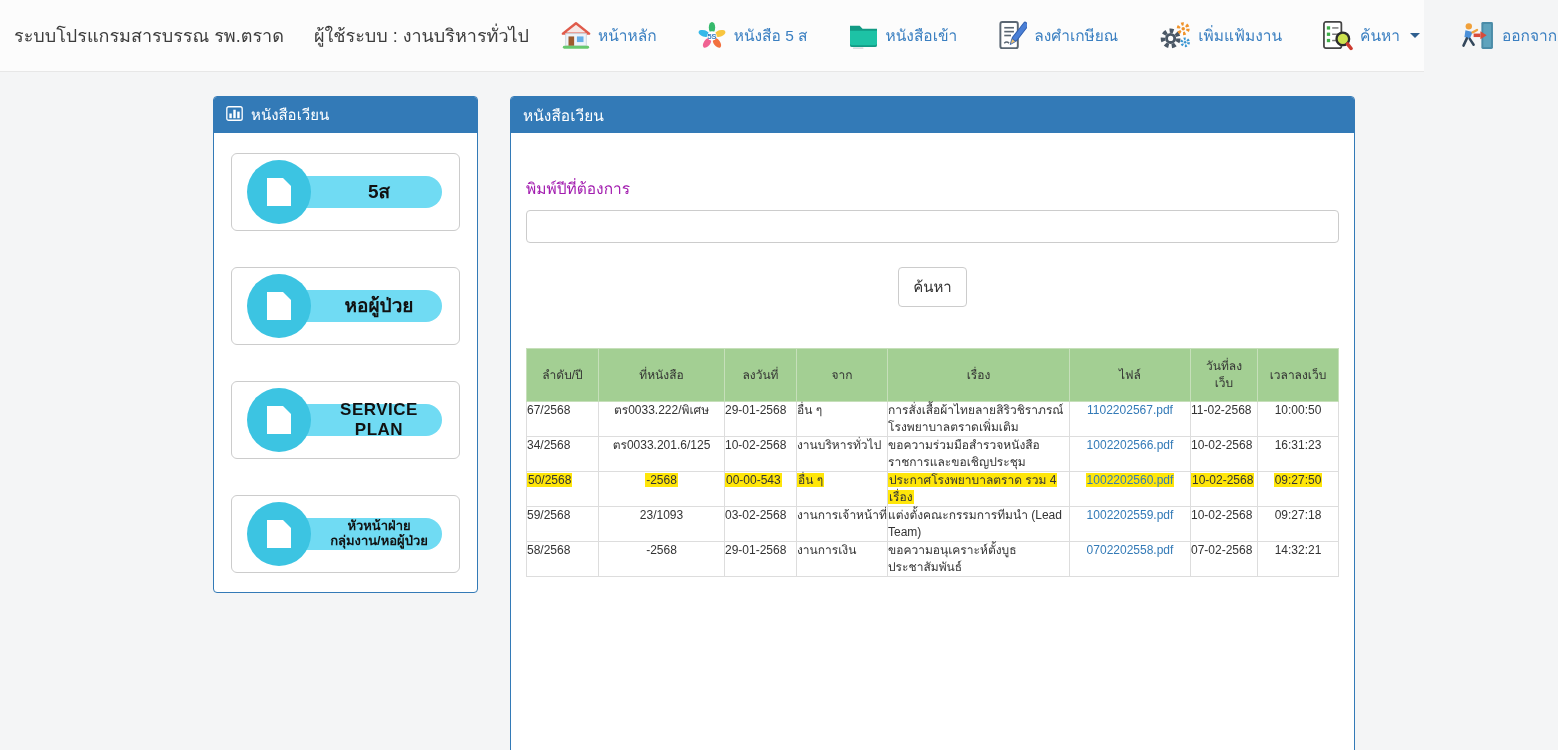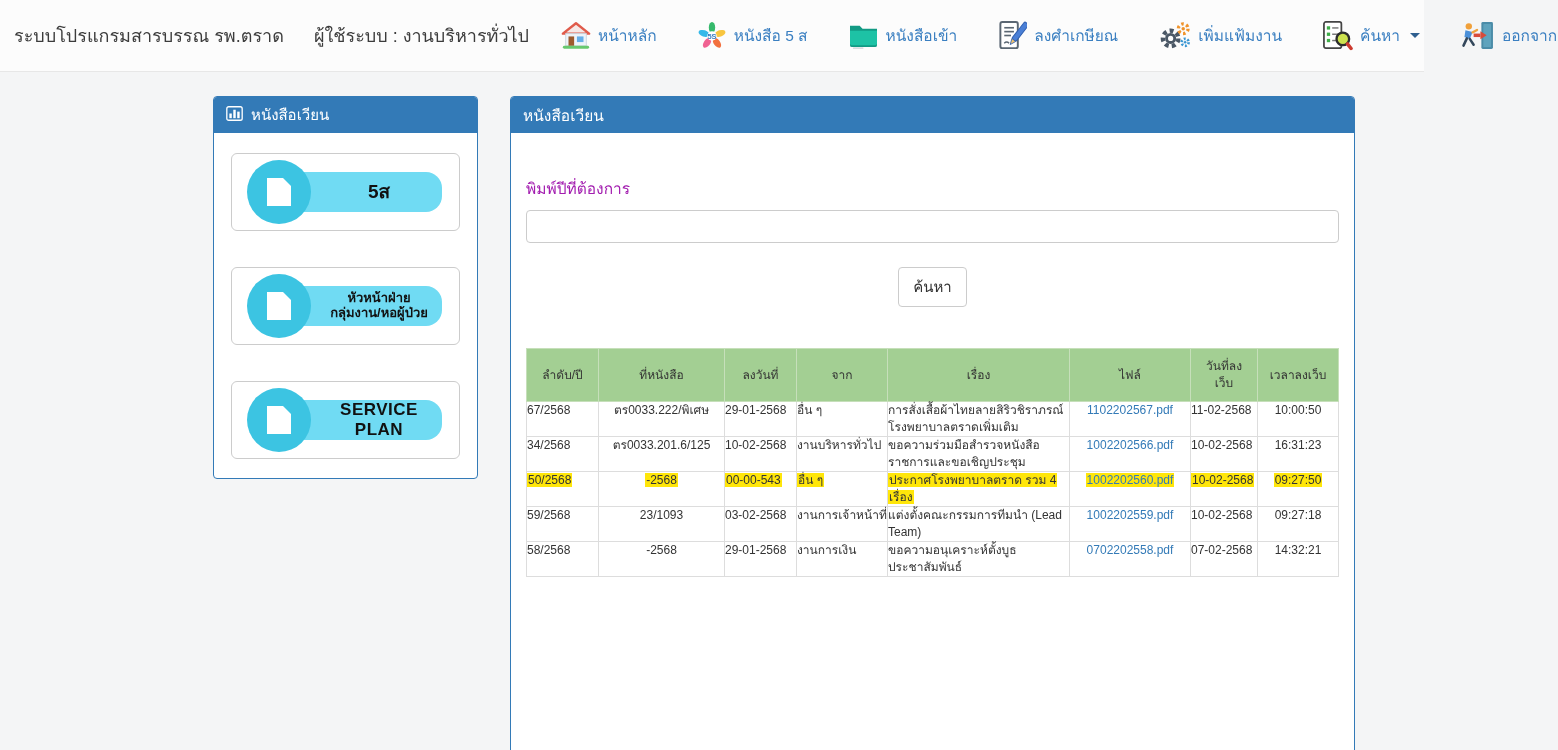--- a/index.html
+++ b/index.html
@@ -40,21 +40,21 @@
     border-radius:3px 3px 0 0;
   }
   .sidebar-body { padding:20px 17px 19px 17px; }
   .side-card {
     position:relative; height:78px; background:#fff;
     border:1px solid #ccc; border-radius:6px; margin-bottom:36px; cursor:pointer;
   }
   .side-card:last-child { margin-bottom:0; }
   .pill {
     position:absolute; left:46px; right:17px; top:50%; transform:translateY(-50%);
-    height:40px; background:#70dbf3; border-radius:10px 16px 16px 10px;
+    height:32px; background:#70dbf3; border-radius:10px 16px 16px 10px;
     display:flex; flex-direction:column; align-items:center; justify-content:center;
     padding-left:38px; font-weight:bold; color:#111; text-align:center; line-height:1.15;
   }
   .pill .l1 { font-size:19px; }
   .pill .l1.sm { font-size:13px; }
   .pill .l2 { font-size:13px; }
   .pill .latin { font-size:17px; letter-spacing:.5px; }
   .pill-circle {
     position:absolute; left:15px; top:50%; transform:translateY(-50%);
     width:64px; height:64px; background:#3cc4e2; border-radius:50%;
@@ -240,42 +240,52 @@
       <span class="pill-circle">
         <svg width="26" height="30" viewBox="0 0 26 30">
           <path d="M1 1 h16 l8 8 v20 h-24 z" fill="#fff"></path>
         </svg>
       </span>
       <span class="pill">
           <span class="l1">5ส</span>
         </span>
     </div>
 
-
     <div class="side-card">
       <span class="pill-circle">
         <svg width="26" height="30" viewBox="0 0 26 30">
           <path d="M1 1 h16 l8 8 v20 h-24 z" fill="#fff"></path>
         </svg>
       </span>
       <span class="pill">
-        <span class="l1 sm">หัวหน้าฝ่าย</span>
-        <span class="l2">กลุ่มงาน/หอผู้ป่วย</span>
-      </span>
+          <span class="l1">หอผู้ป่วย</span>
+        </span>
     </div>
 
     <div class="side-card">
       <span class="pill-circle">
         <svg width="26" height="30" viewBox="0 0 26 30">
           <path d="M1 1 h16 l8 8 v20 h-24 z" fill="#fff"></path>
         </svg>
       </span>
       <span class="pill">
           <span class="latin">SERVICE PLAN</span>
         </span>
+    </div>
+
+    <div class="side-card">
+      <span class="pill-circle">
+        <svg width="26" height="30" viewBox="0 0 26 30">
+          <path d="M1 1 h16 l8 8 v20 h-24 z" fill="#fff"></path>
+        </svg>
+      </span>
+      <span class="pill">
+        <span class="l1 sm">หัวหน้าฝ่าย</span>
+        <span class="l2">กลุ่มงาน/หอผู้ป่วย</span>
+      </span>
     </div>
 
   </div>
 </div>
 
 <div class="panel">
   <div class="panel-head">
     <span>หนังสือเวียน</span>
   </div>
   <div class="panel-body">

